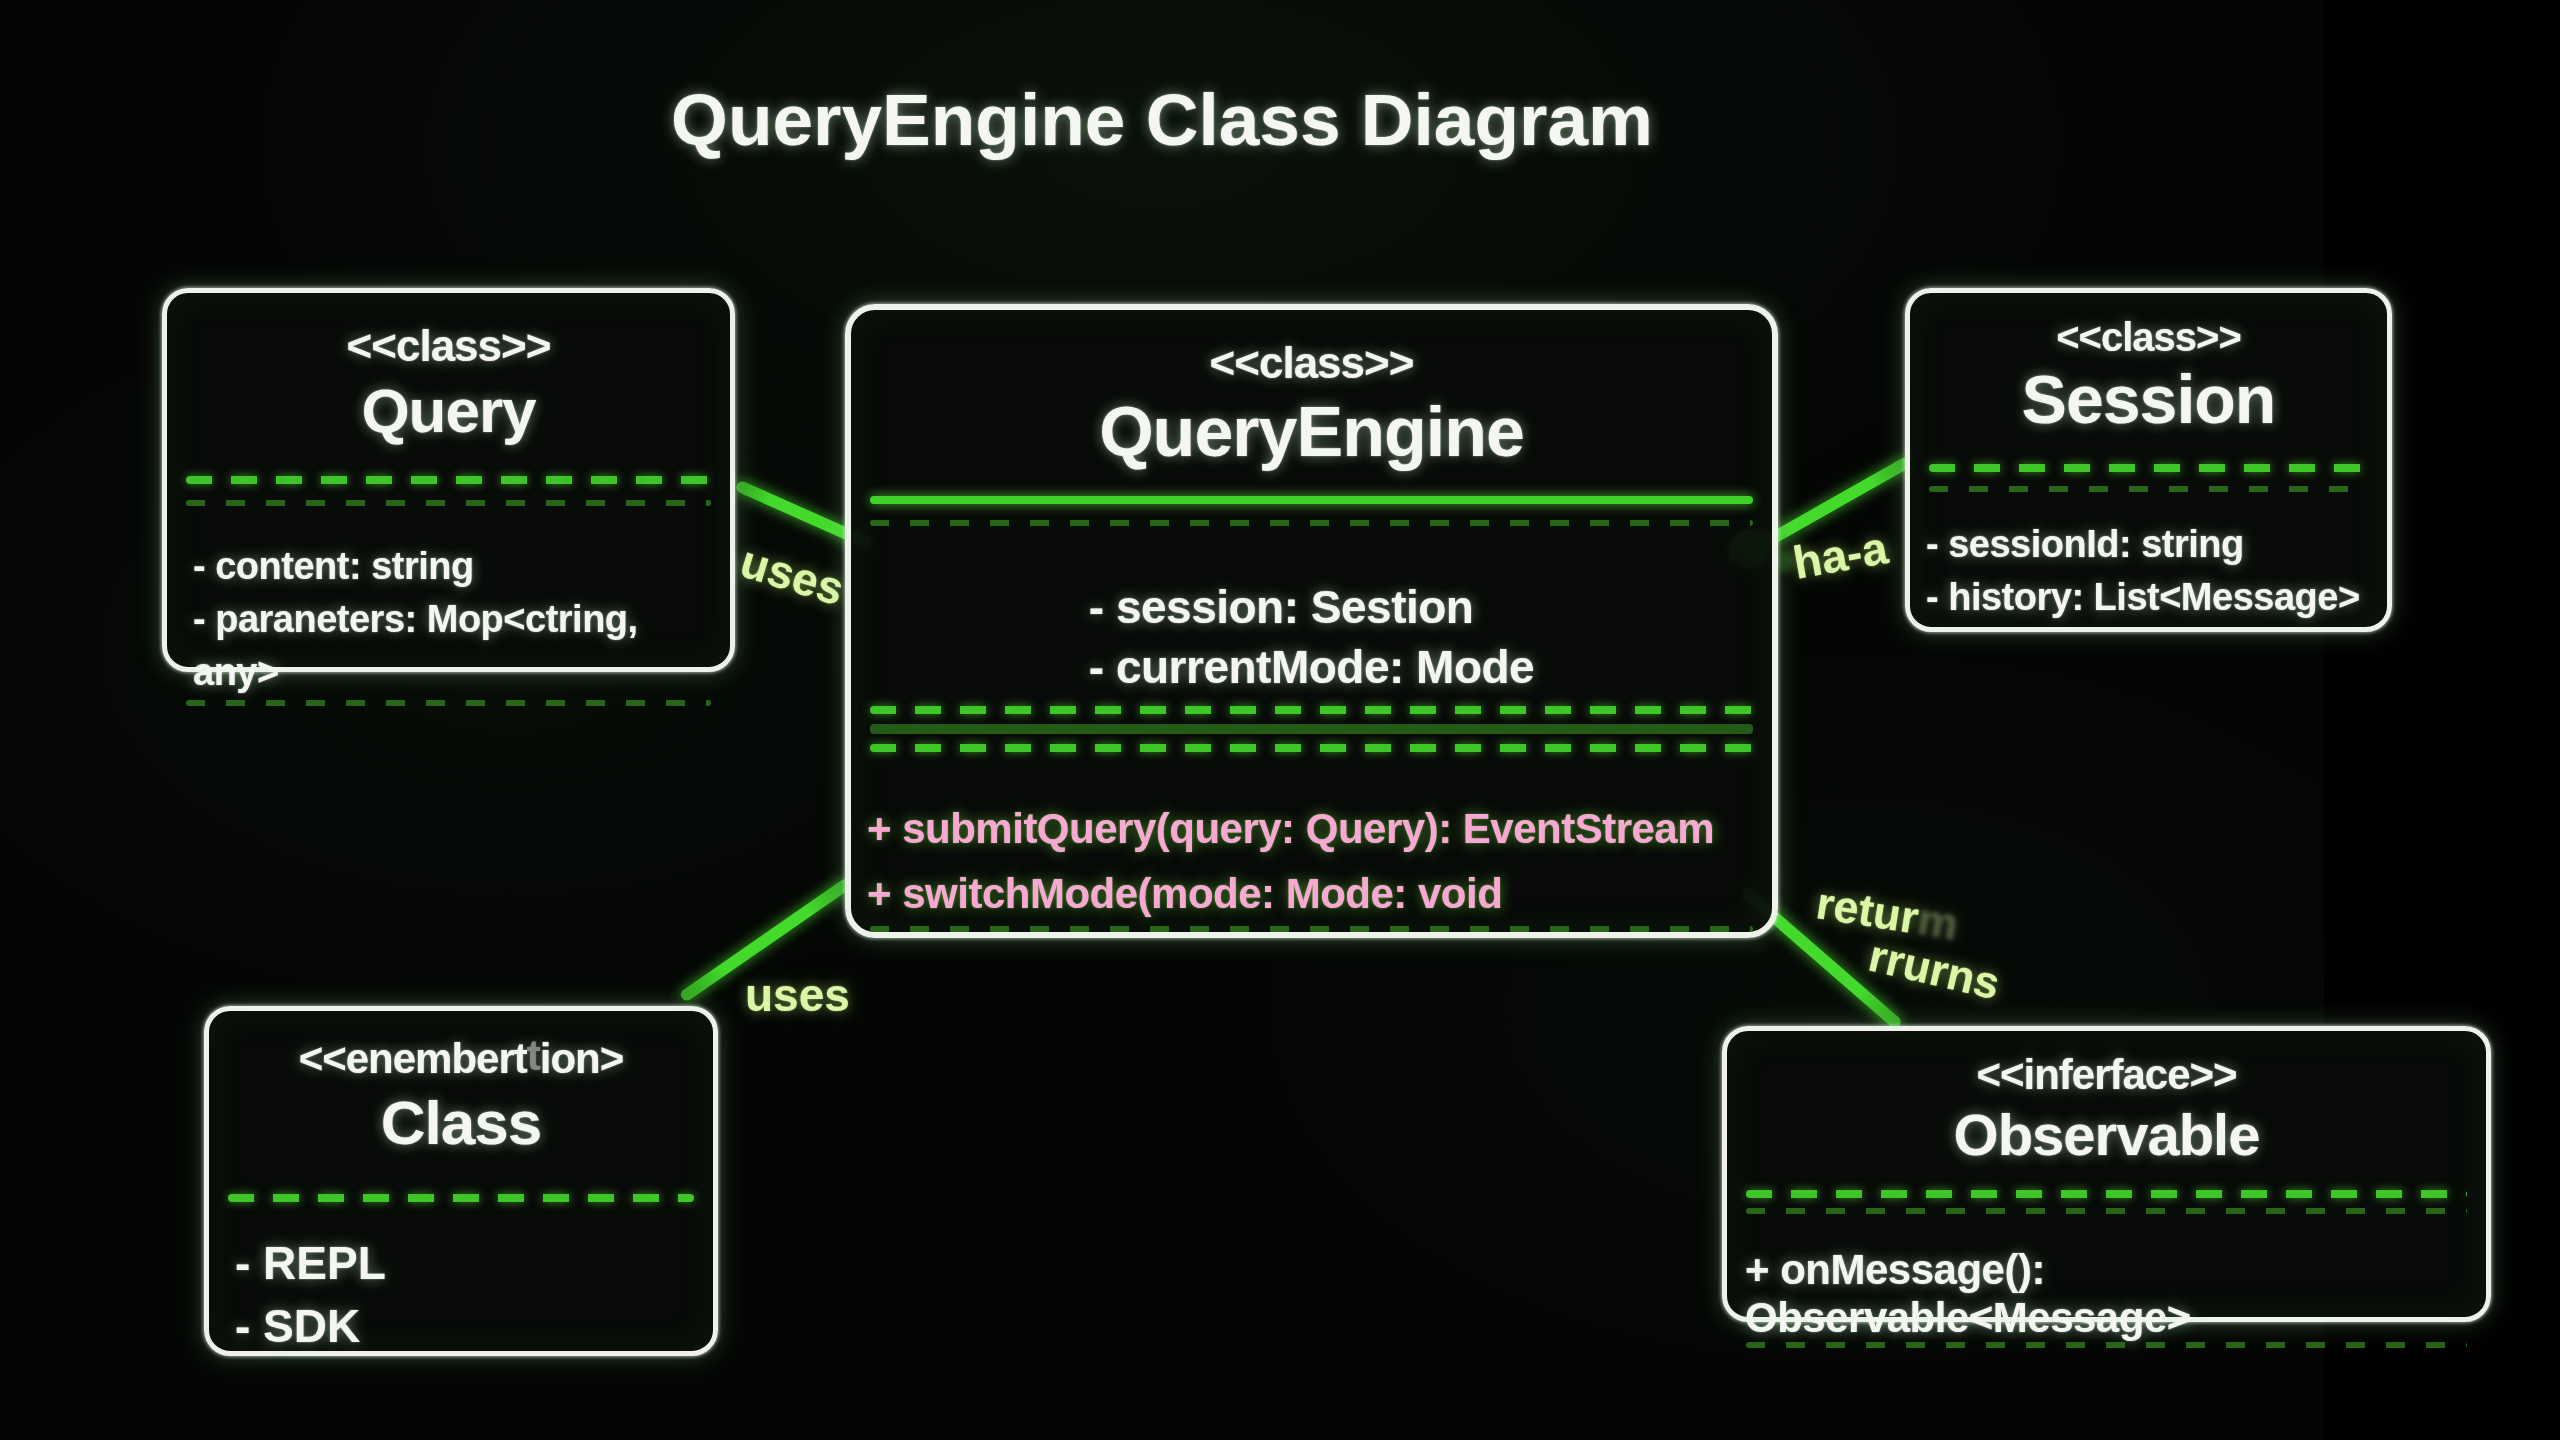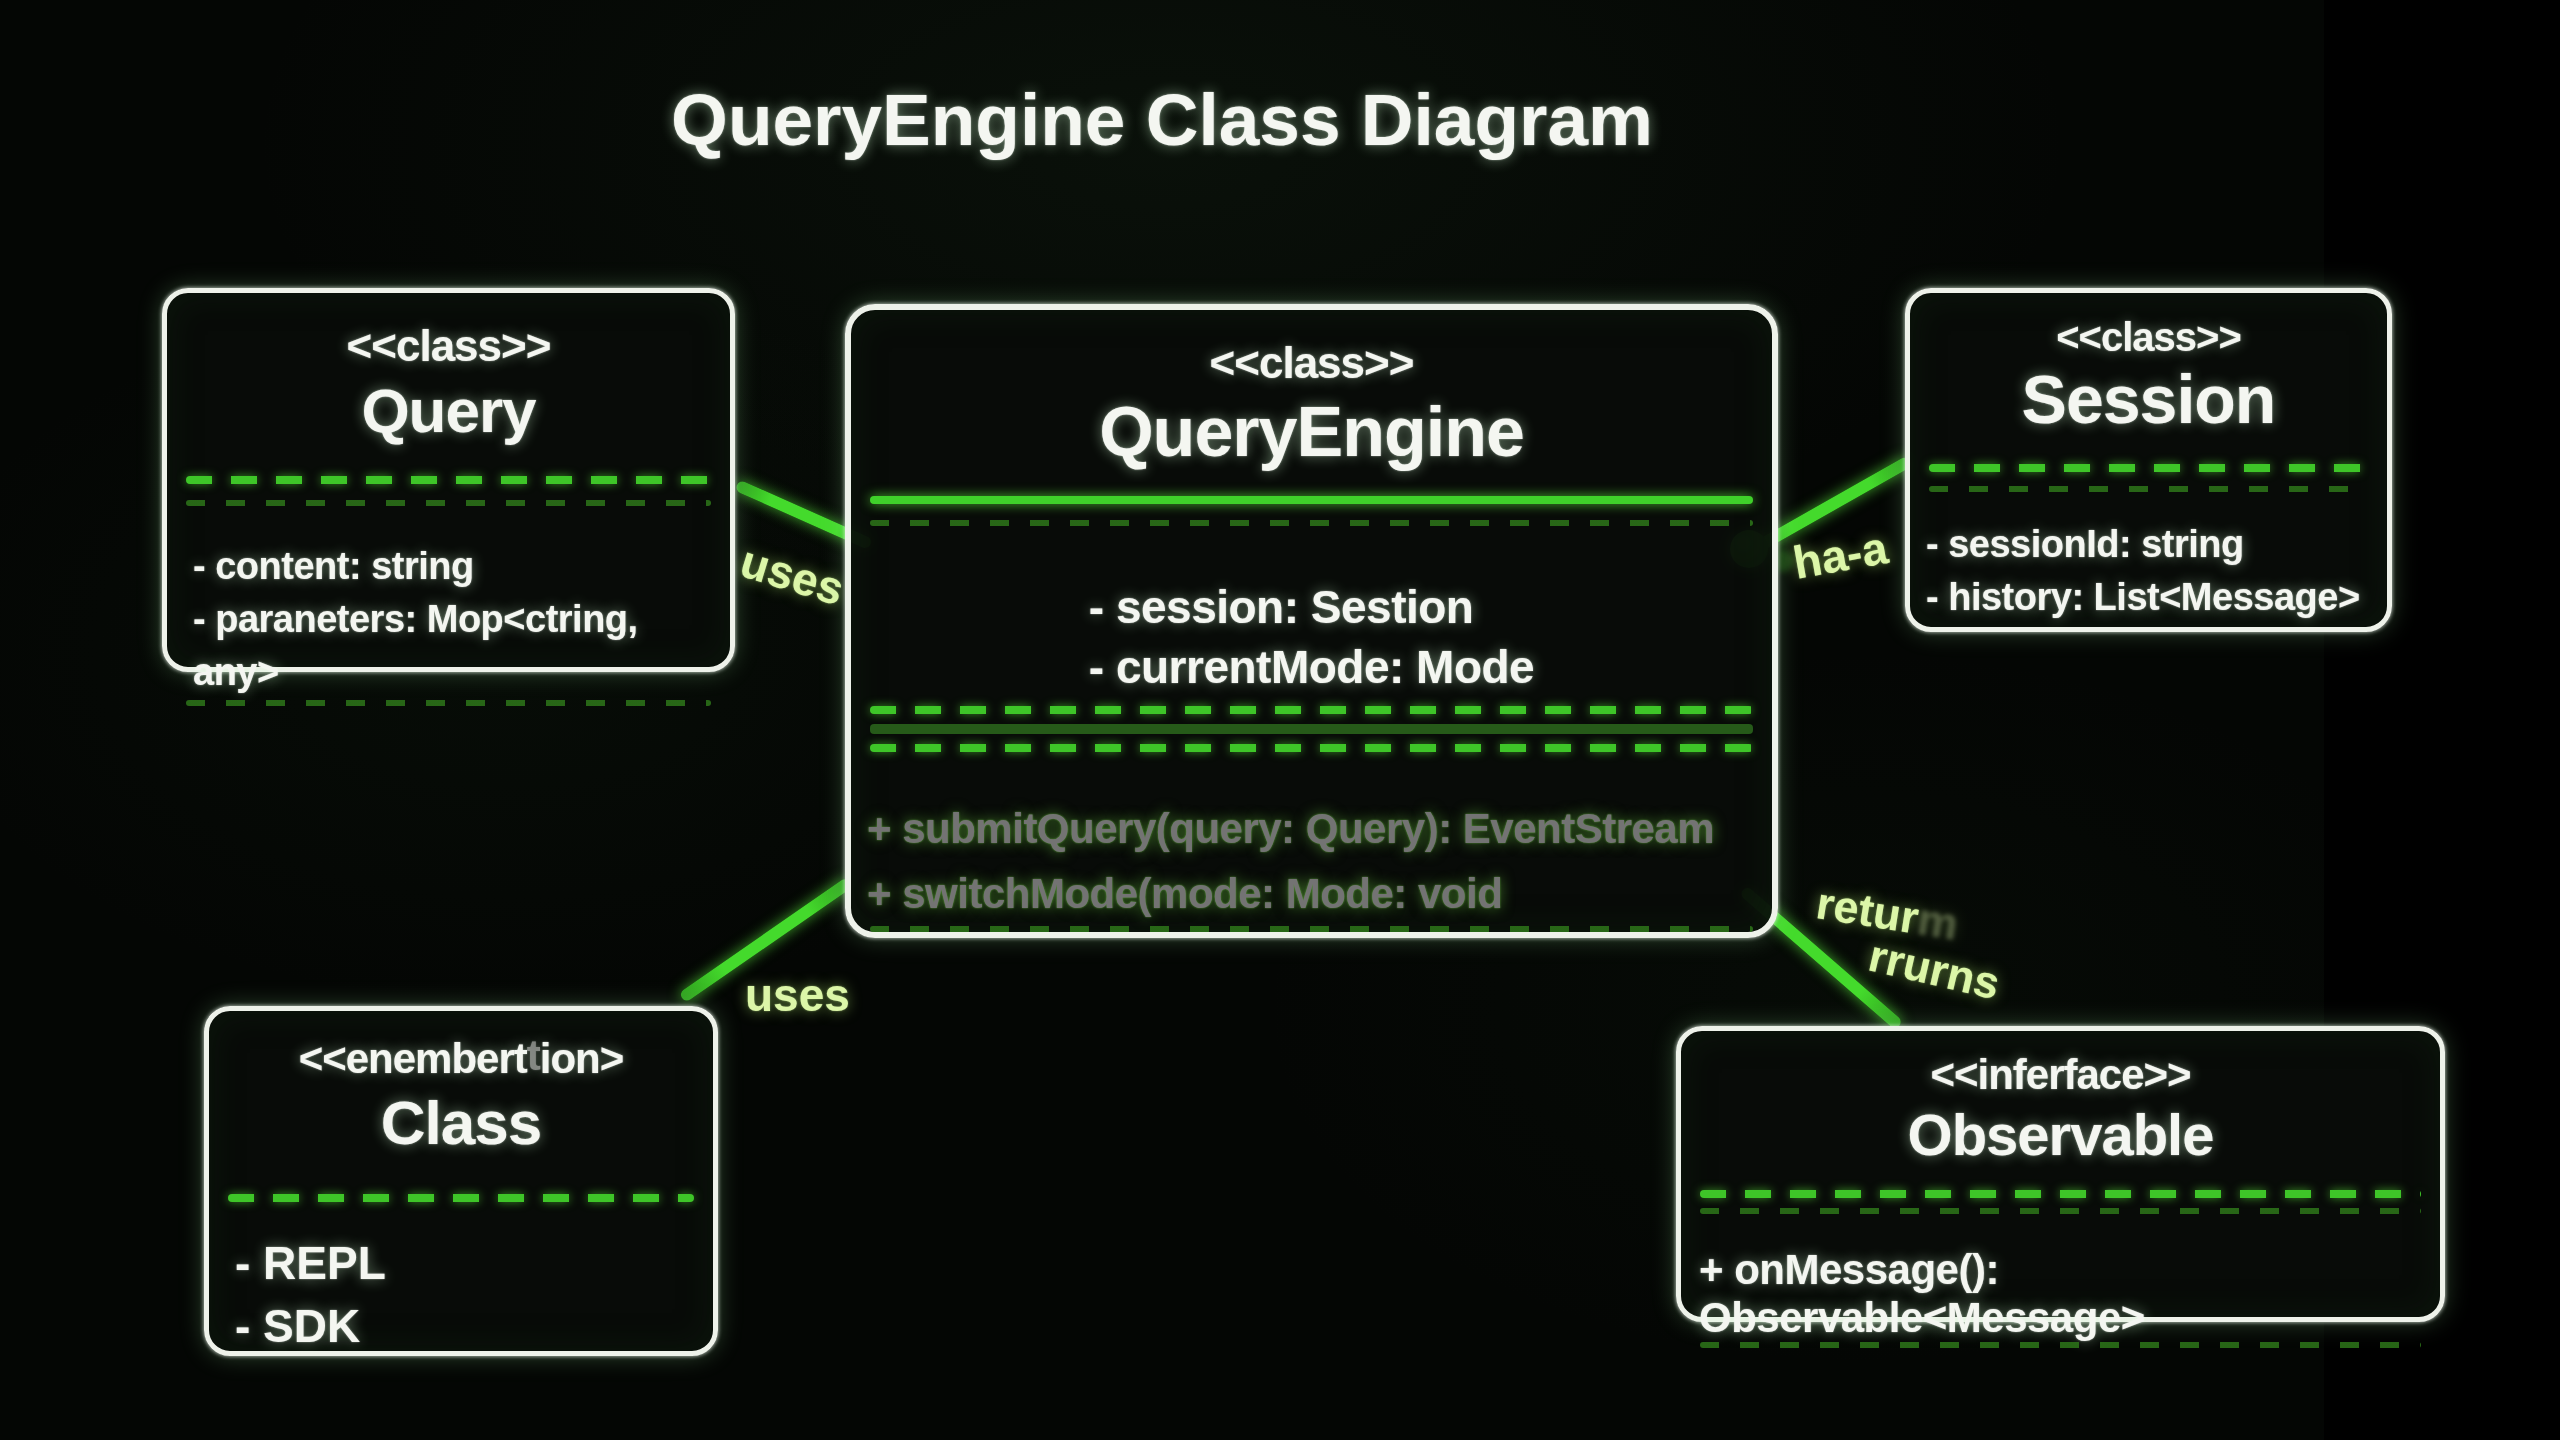--- a/index.html
+++ b/index.html
@@ -36,21 +36,21 @@
     border-radius: 26px;
     box-shadow:
       0 0 24px rgba(170,255,170,.25),
       0 0 4px rgba(255,255,255,.85),
       inset 0 0 34px rgba(20,45,20,.35);
   }
   .box-query        { left: 162px;  top: 288px;  width: 573px; height: 384px; }
   .box-query-engine { left: 845px;  top: 304px;  width: 933px; height: 634px; border-width: 6px; border-radius: 30px; }
   .box-session      { left: 1905px; top: 288px;  width: 487px; height: 344px; }
   .box-mode         { left: 204px;  top: 1006px; width: 514px; height: 350px; }
-  .box-eventstream  { left: 1676px; top: 1026px; width: 769px; height: 296px; }
+  .box-eventstream  { left: 1722px; top: 1026px; width: 769px; height: 296px; }
 
   .glow-w {
     color: #f4f6f1;
     text-shadow: 0 0 14px rgba(210,255,210,.45), 0 0 2px rgba(255,255,255,.55);
   }
   .stereo { font-size: 44px; margin-top: 28px; letter-spacing: -1px; }
   .box-session .stereo { font-size: 40px; margin-top: 22px; }
   .box-mode .stereo { font-size: 42px; margin-top: 24px; }
   .box-eventstream .stereo { font-size: 42px; margin-top: 20px; }
   .ghost-t { opacity: .5; filter: blur(.5px); display: inline-block; transform: translateY(-3px); }
@@ -86,21 +86,21 @@
   .box-session .attrs { margin-top: 26px; font-size: 38px; line-height: 1.4; padding: 0 16px; letter-spacing: -.5px; }
   .box-mode .attrs { margin-top: 30px; font-size: 46px; line-height: 1.38; }
   .qe-attrs {
     margin-top: 52px; font-size: 46px; line-height: 1.3;
     text-align: left; letter-spacing: -.5px;
   }
   .methods {
     align-self: stretch; text-align: left;
     padding: 0 16px; margin-top: 44px;
     font-size: 42px; line-height: 1.55; letter-spacing: -.5px;
-    color: #737373;
+    color: #f9a8d4;
     text-shadow: 0 0 14px rgba(130,240,75,.5), 0 0 2px rgba(160,255,110,.5);
   }
   .es-method {
     align-self: stretch; text-align: left;
     padding: 0 18px; margin-top: 32px;
     font-size: 42px; letter-spacing: -.5px;
   }
   .sep-gap14 { margin-top: 14px; }
   .sep-gap16 { margin-top: 16px; }
   .sep-top26 { margin-top: 26px; }

